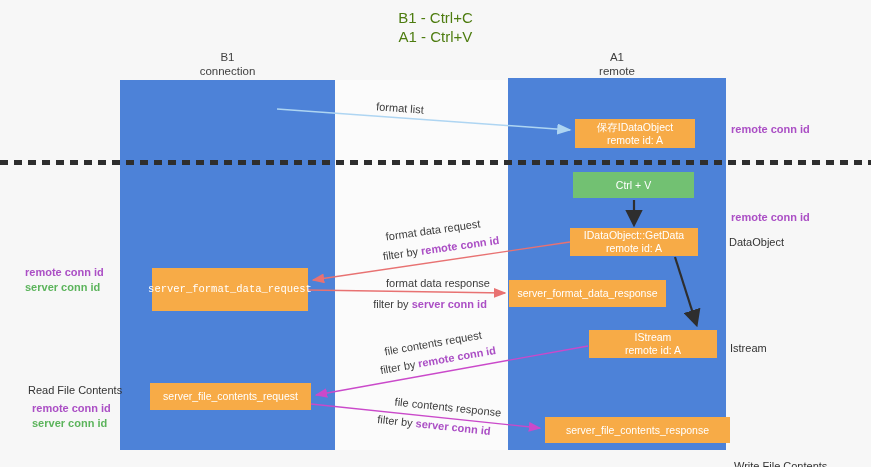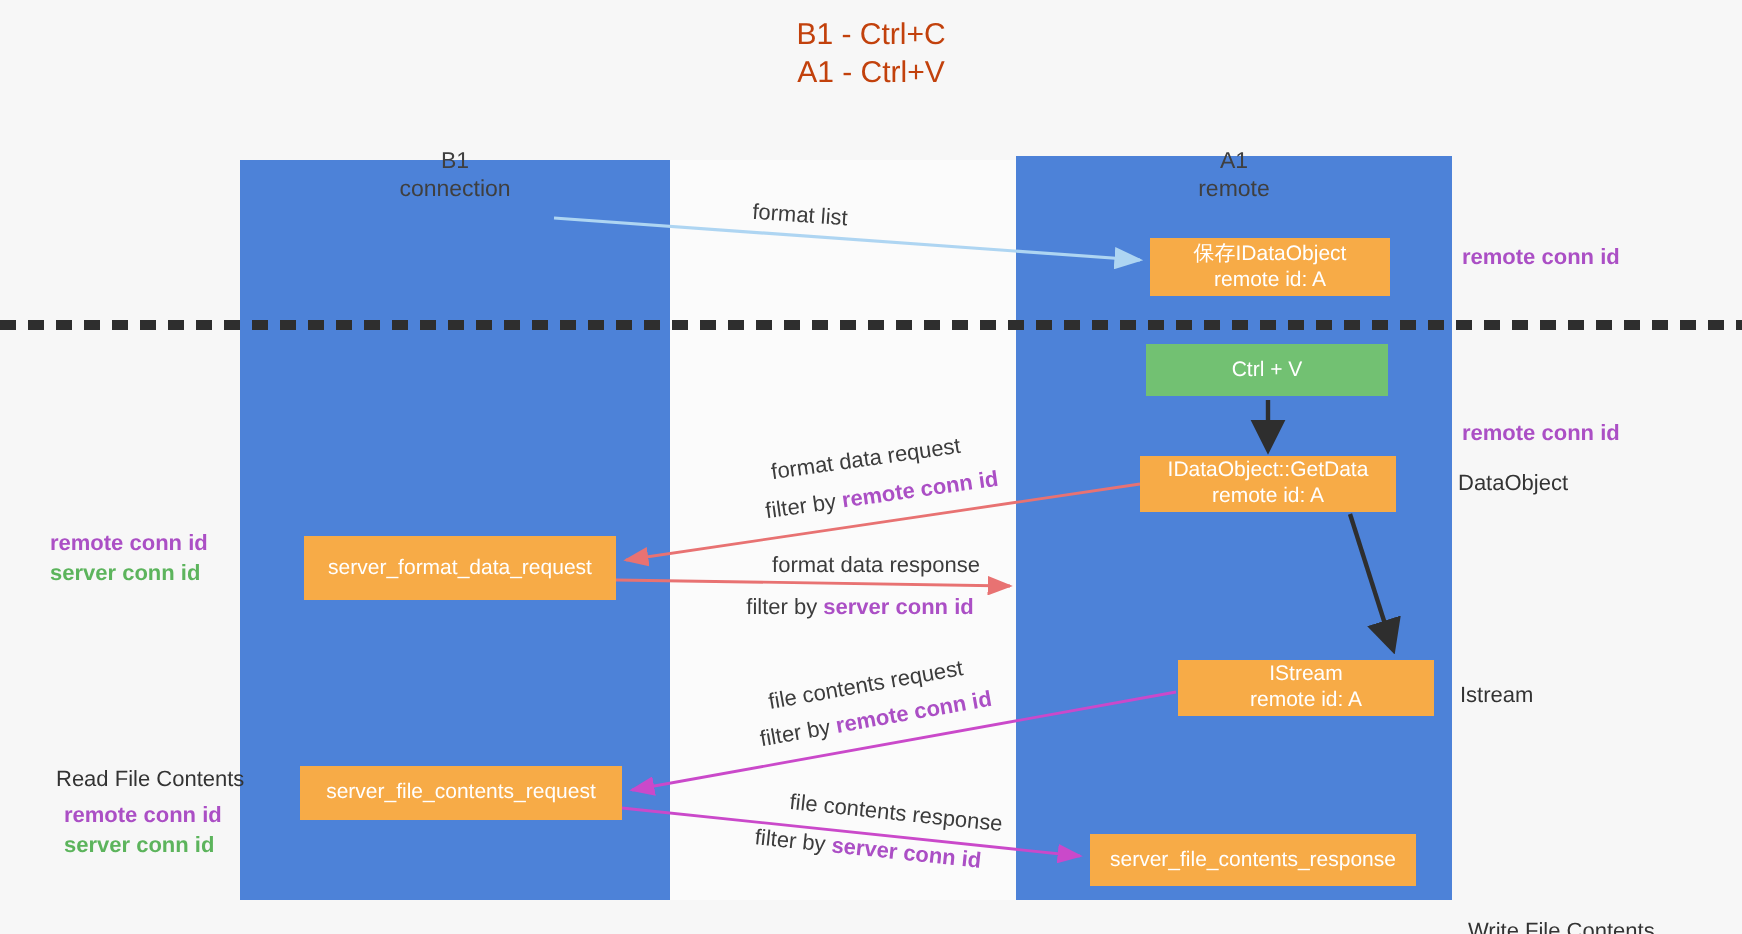--- a/index.html
+++ b/index.html
@@ -5,25 +5,25 @@
   * { margin:0; padding:0; box-sizing:border-box; }
   body { font-family:"Liberation Sans","DejaVu Sans",sans-serif; }
   #canvas {
     position:relative; width:871px; height:467px;
     background:#f7f7f7; overflow:hidden;
   }
   .midcol { position:absolute; background:#fbfbfb; z-index:0; }
   .lane { position:absolute; background:#4d82d8; z-index:1; }
   .lane-header {
     position:absolute; text-align:center; font-size:11.5px; color:#3f3f3f;
-    line-height:14px; z-index:4;margin-top:24px;
+    line-height:14px; z-index:4;
   }
   .title {
     position:absolute; left:0; top:8; width:100%; text-align:center;
-    font-size:15px; color:#c2410c; line-height:19px; z-index:4;
+    font-size:15px; color:#4d7c0f; line-height:19px; z-index:4;
   }
   .dashline {
     position:absolute; left:0; top:160px; width:871px; height:5px; z-index:2;
     background:repeating-linear-gradient(90deg,#2e2e2e 0 8px,transparent 8px 14px);
   }
   svg.arrows { position:absolute; left:0; top:0; z-index:2; pointer-events:none; }
   .box {
     position:absolute; display:flex; flex-direction:column; align-items:center;
     justify-content:center; text-align:center; color:#fff; z-index:3;
     font-size:10.5px; line-height:13px;
@@ -95,35 +95,38 @@
 
   <div class="box green" style="left:573px; top:172px; width:121px; height:26px;">
     <div>Ctrl + V</div>
   </div>
 
   <div class="box orange" style="left:570px; top:228px; width:128px; height:28px;">
     <div>IDataObject::GetData</div>
     <div>remote id: A</div>
   </div>
 
-  <div class="box orange" style="left:152px; top:268px; width:156px; height:32px;">
+  <div class="box orange" style="left:152px; top:268px; width:156px; height:43px;font-family:Liberation Mono, monospace;">
     <div>server_format_data_request</div>
   </div>
 
+  <div class="box orange" style="left:509px; top:280px; width:157px; height:27px;">
+    <div>server_format_data_response</div>
+  </div>
 
   <div class="box orange" style="left:589px; top:330px; width:128px; height:28px;">
     <div>IStream</div>
     <div>remote id: A</div>
   </div>
 
   <div class="box orange" style="left:150px; top:383px; width:161px; height:27px;">
     <div>server_file_contents_request</div>
   </div>
 
-  <div class="box orange" style="left:545px; top:417px; width:163px; height:26px;">
+  <div class="box orange" style="left:545px; top:417px; width:185px; height:26px;">
     <div>server_file_contents_response</div>
   </div>
 
   <div class="albl" style="left:400px; top:108px; transform:translate(-50%,-50%) rotate(4deg);">format list</div>
 
   <div class="albl" style="left:433px; top:230px; transform:translate(-50%,-50%) rotate(-8deg);">format data request</div>
   <div class="albl" style="left:441px; top:248px; transform:translate(-50%,-50%) rotate(-8deg);">
     <span>filter by </span><span class="purple">remote conn id</span>
   </div>
 

